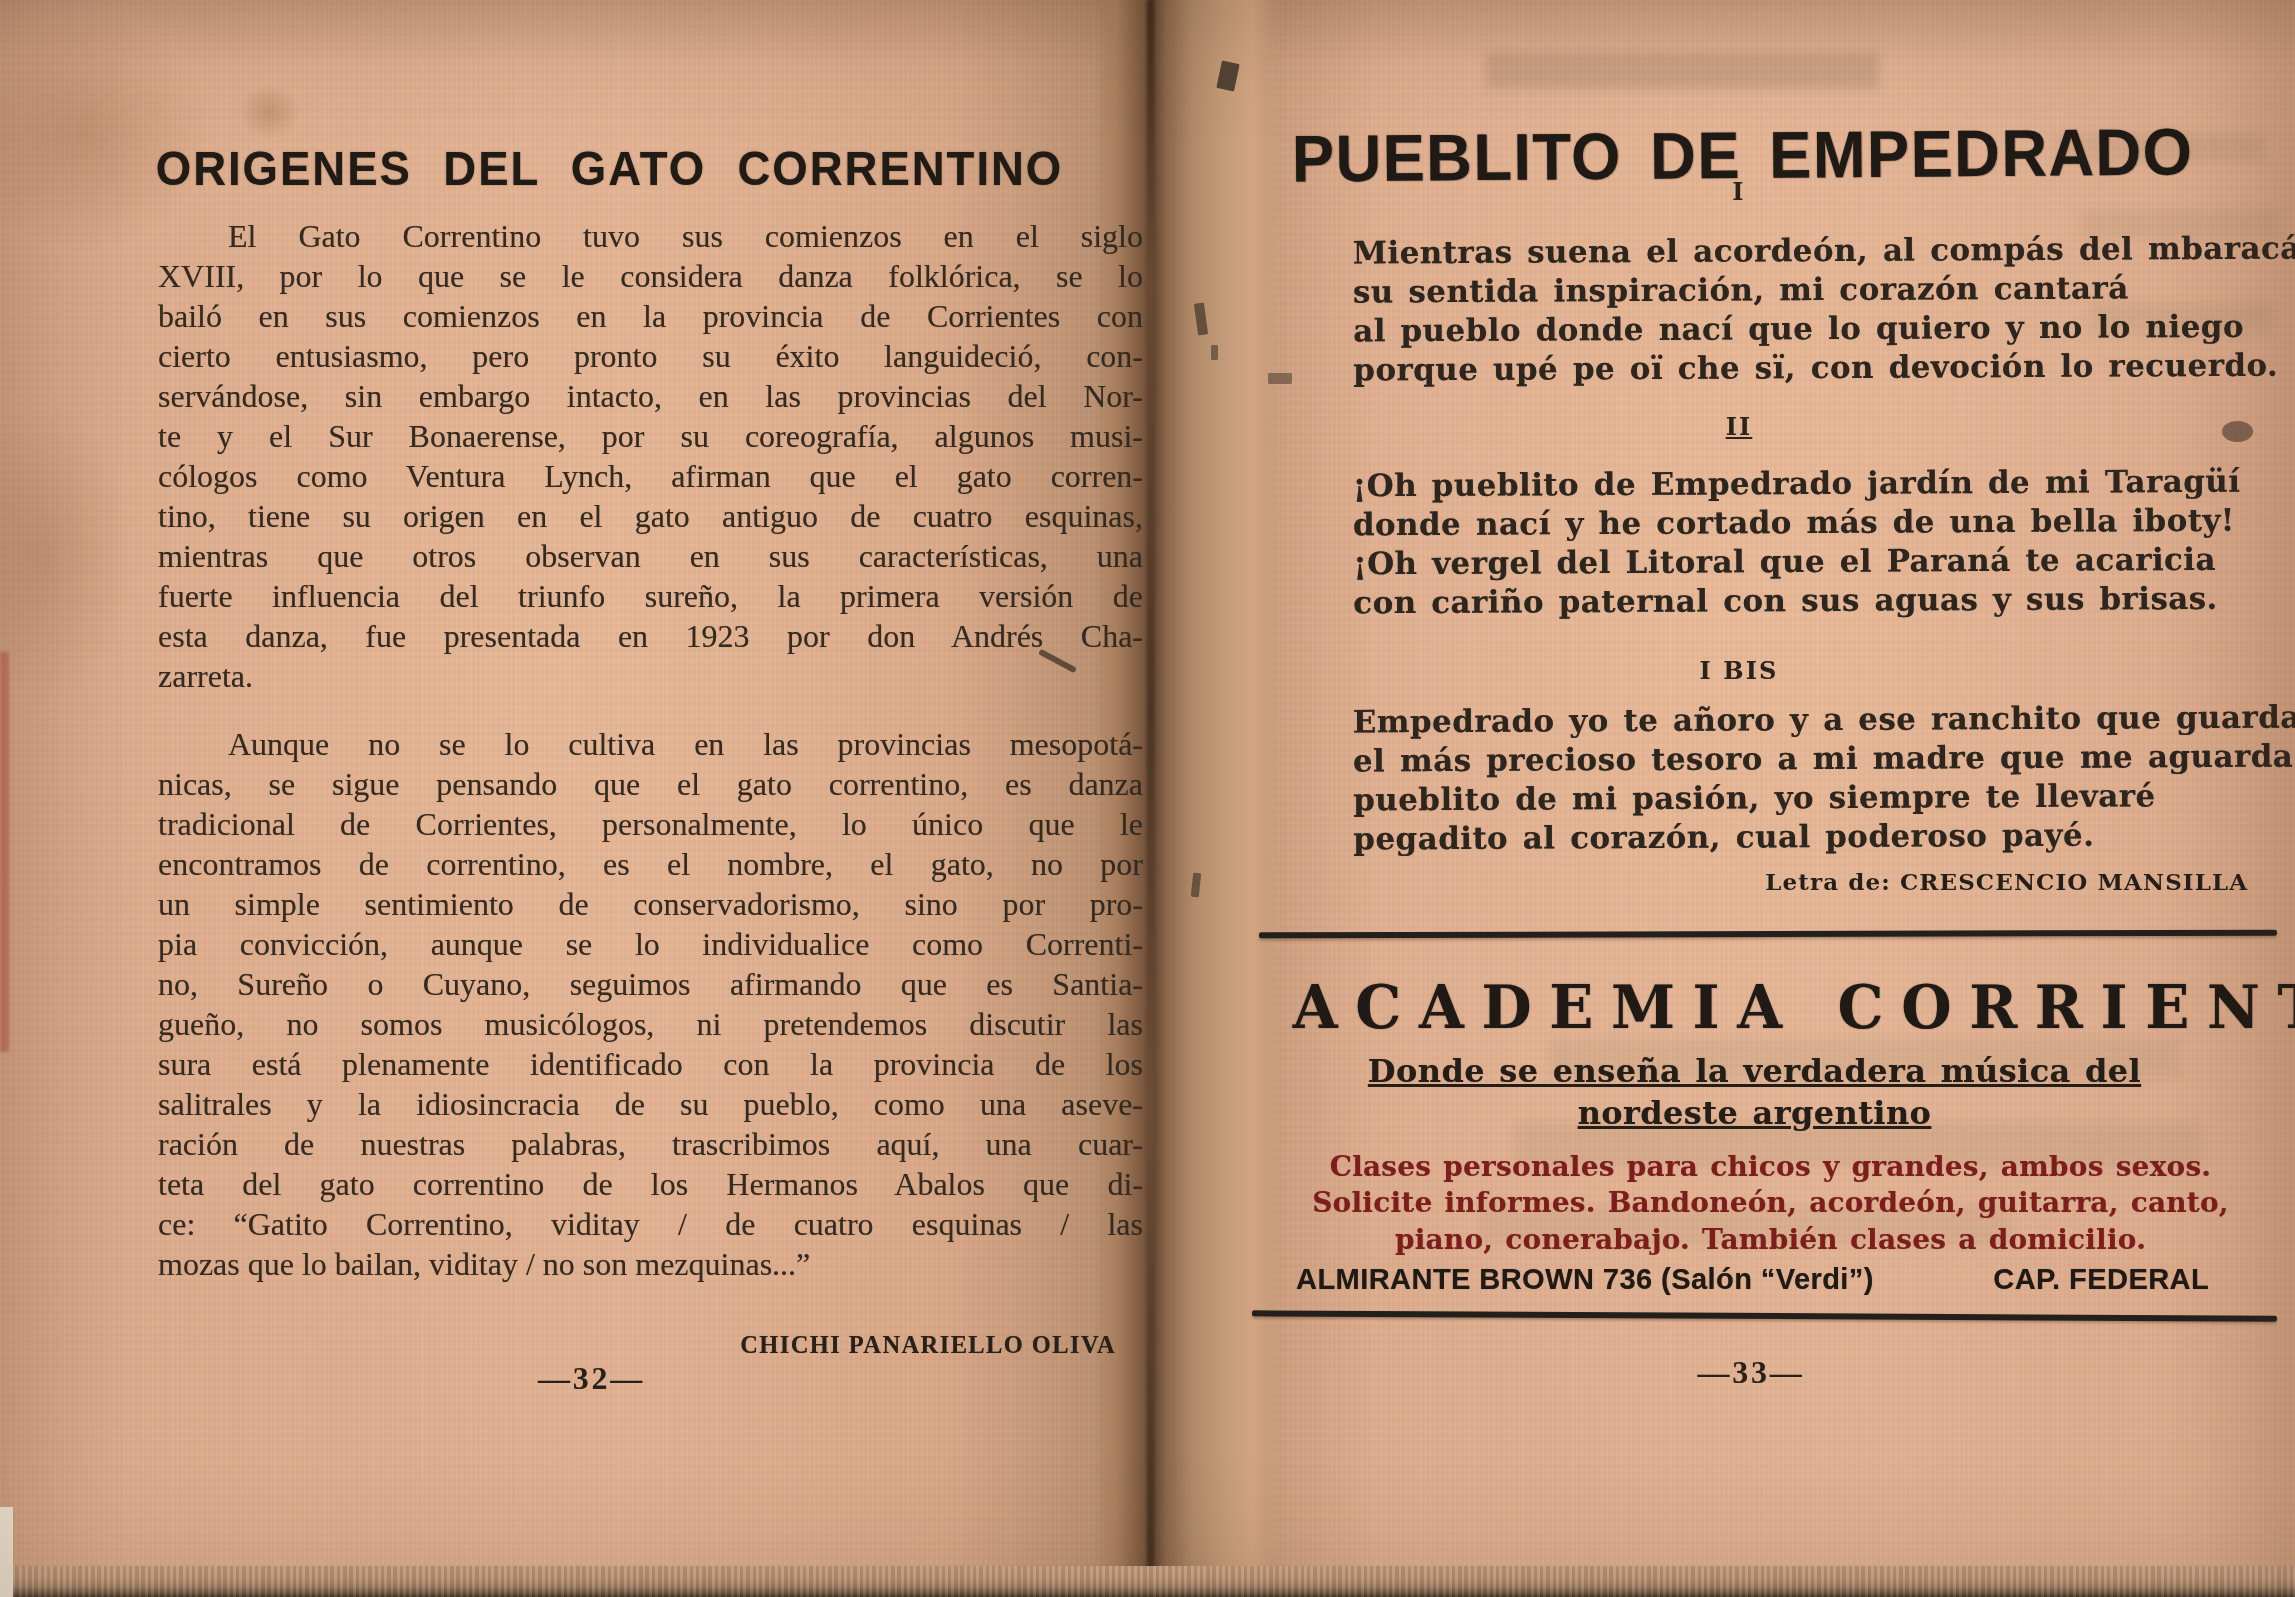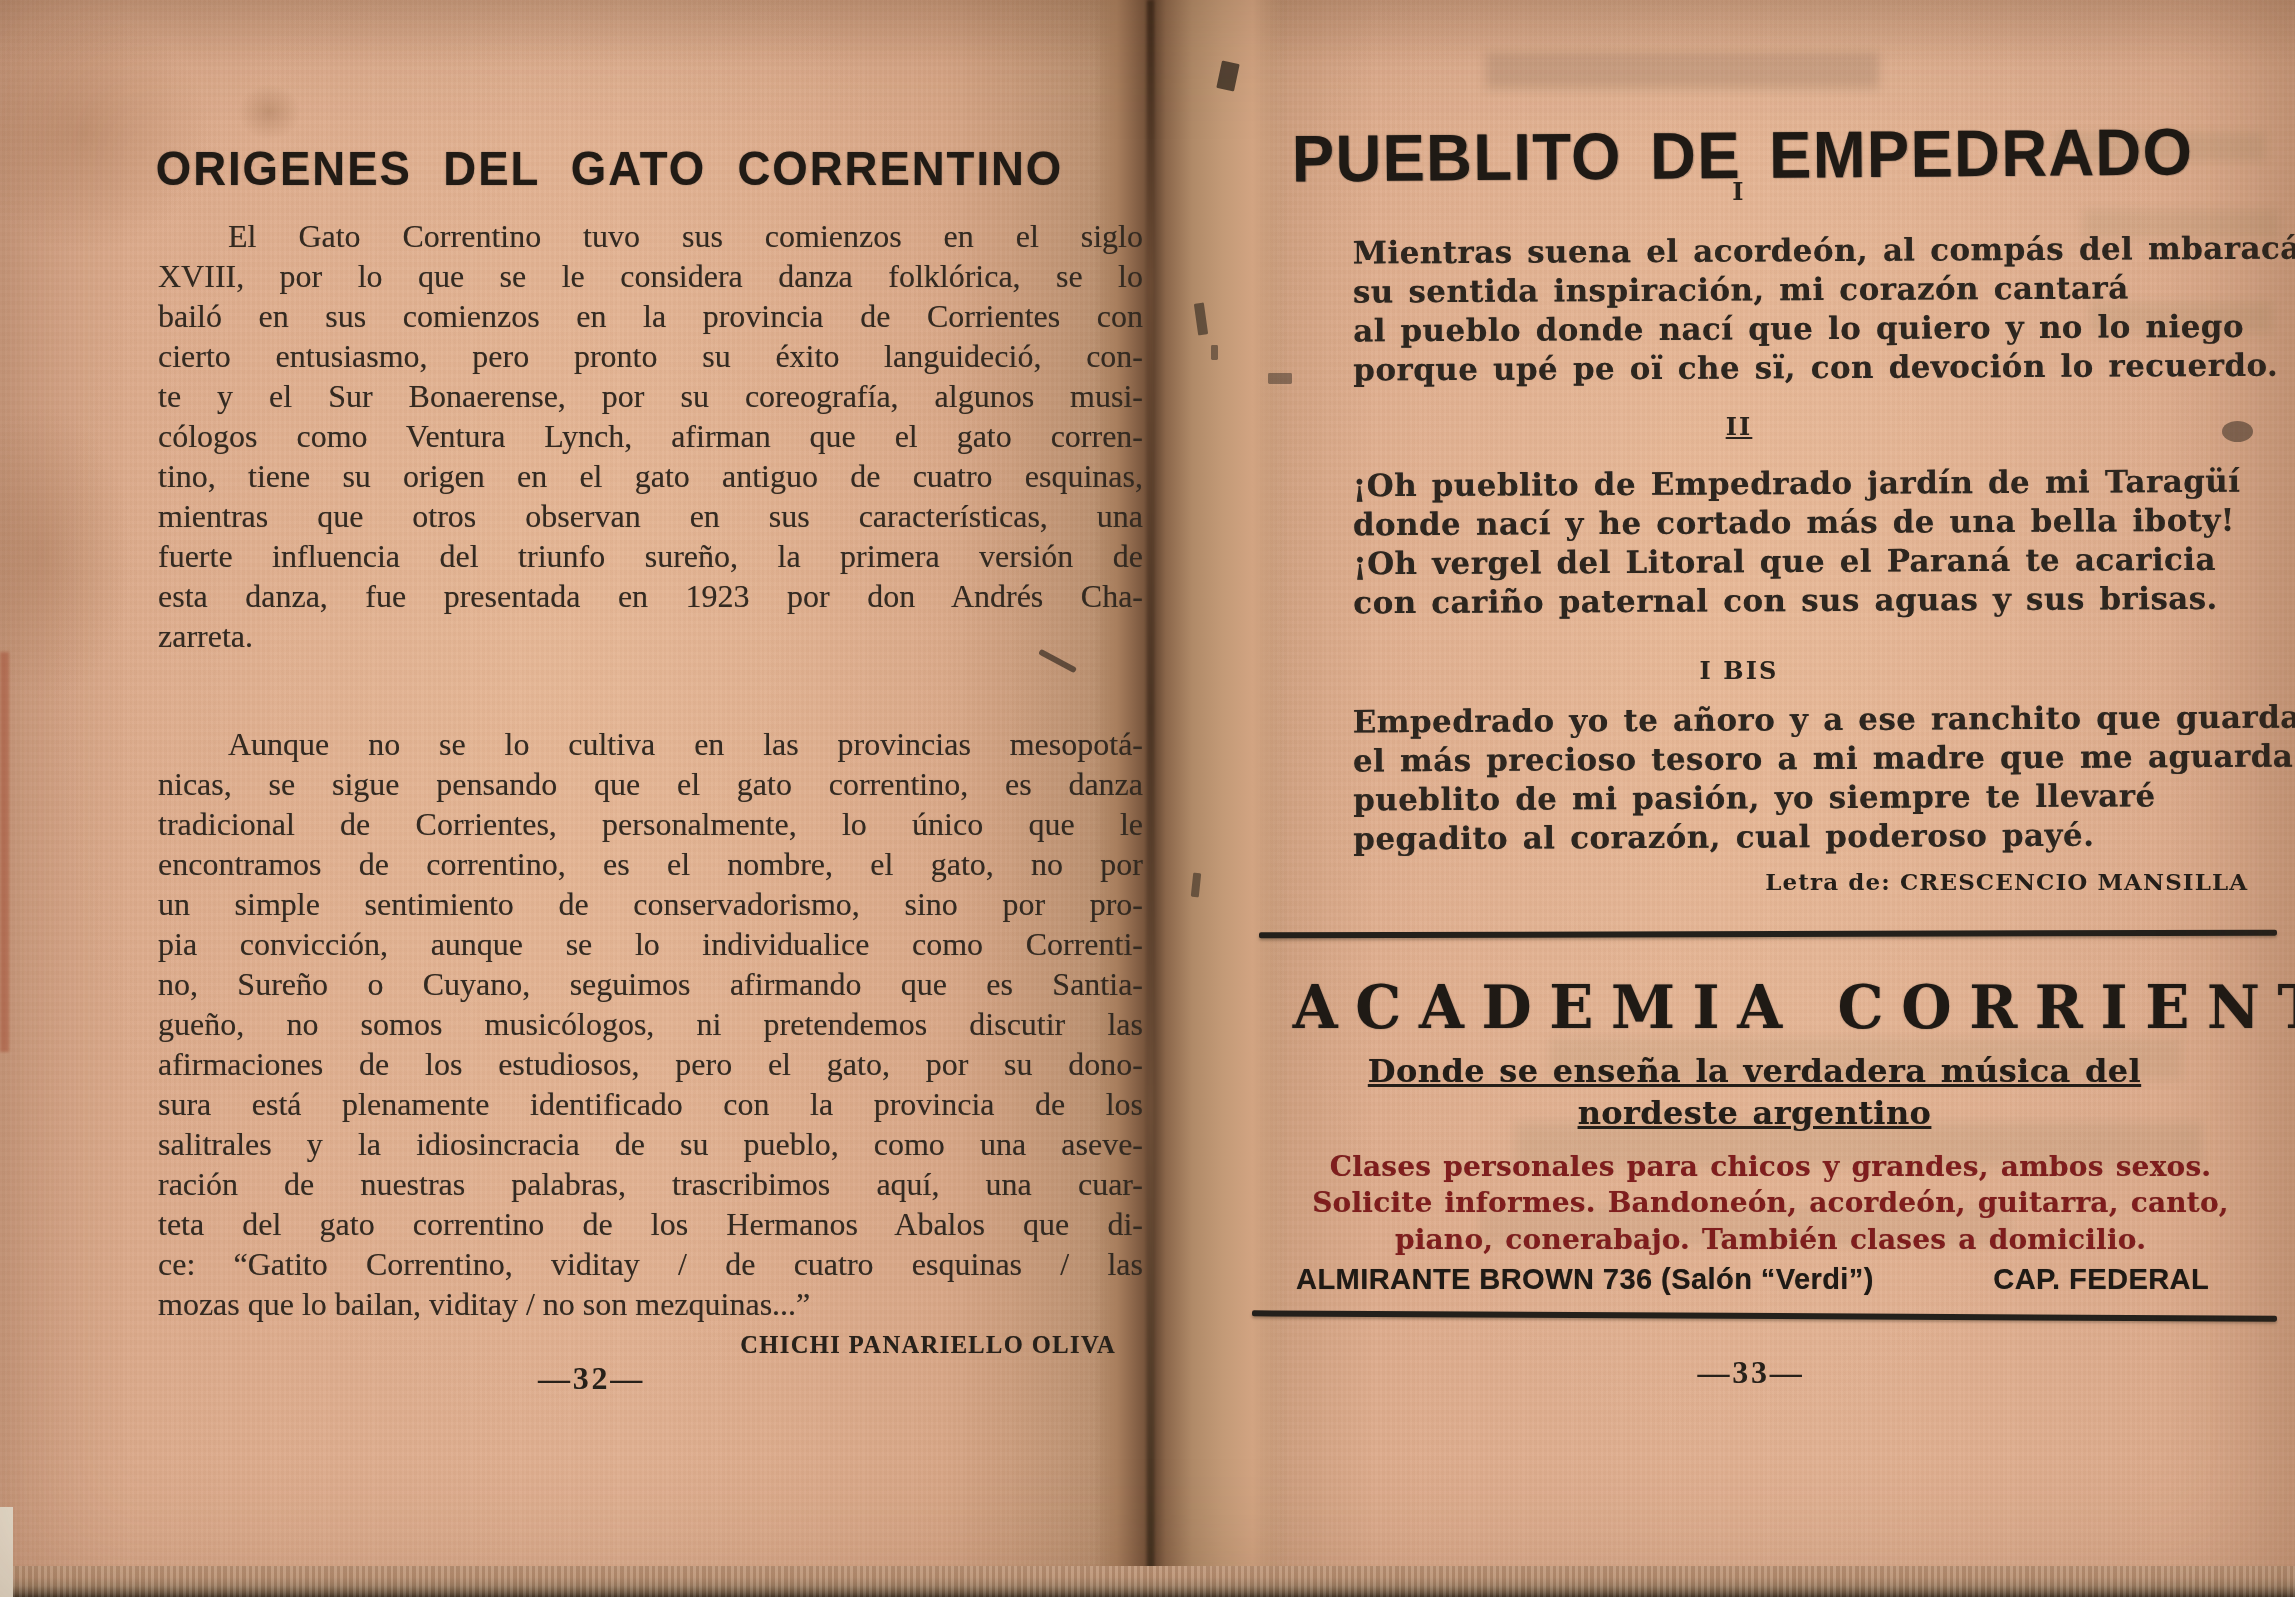--- a/index.html
+++ b/index.html
@@ -189,39 +189,39 @@
   <div class="speck" style="left:1192px;top:873px;width:8.4px;height:24px;opacity:.55;transform:rotate(6deg);"></div>
 
   <div class="lp-content">
     <h1 class="lp-title">ORIGENES DEL GATO CORRENTINO</h1>
 
     <div class="para p1">
       <div class="jl ind">El Gato Correntino tuvo sus comienzos en el siglo</div>
       <div class="jl">XVIII, por lo que se le considera danza folklórica, se lo</div>
       <div class="jl">bailó en sus comienzos en la provincia de Corrientes con</div>
       <div class="jl">cierto entusiasmo, pero pronto su éxito languideció, con-</div>
+      <div class="jl">servándose, sin embargo intacto, en las provincias del Nor-</div>
       <div class="jl">te y el Sur Bonaerense, por su coreografía, algunos musi-</div>
       <div class="jl">cólogos como Ventura Lynch, afirman que el gato corren-</div>
       <div class="jl">tino, tiene su origen en el gato antiguo de cuatro esquinas,</div>
       <div class="jl">mientras que otros observan en sus características, una</div>
       <div class="jl">fuerte influencia del triunfo sureño, la primera versión de</div>
       <div class="jl">esta danza, fue presentada en 1923 por don Andrés Cha-</div>
       <div class="jl end">zarreta.</div>
     </div>
 
     <div class="para p2">
       <div class="jl ind">Aunque no se lo cultiva en las provincias mesopotá-</div>
       <div class="jl">nicas, se sigue pensando que el gato correntino, es danza</div>
       <div class="jl">tradicional de Corrientes, personalmente, lo único que le</div>
       <div class="jl">encontramos de correntino, es el nombre, el gato, no por</div>
       <div class="jl">un simple sentimiento de conservadorismo, sino por pro-</div>
       <div class="jl">pia convicción, aunque se lo individualice como Correnti-</div>
       <div class="jl">no, Sureño o Cuyano, seguimos afirmando que es Santia-</div>
       <div class="jl">gueño, no somos musicólogos, ni pretendemos discutir las</div>
-      <div class="jl">afirmaciones de los estudiosos, pero el gato, por su dono-</div>
       <div class="jl">sura está plenamente identificado con la provincia de los</div>
       <div class="jl">salitrales y la idiosincracia de su pueblo, como una aseve-</div>
       <div class="jl">ración de nuestras palabras, trascribimos aquí, una cuar-</div>
       <div class="jl">teta del gato correntino de los Hermanos Abalos que di-</div>
       <div class="jl">ce: “Gatito Correntino, viditay / de cuatro esquinas / las</div>
       <div class="jl end">mozas que lo bailan, viditay / no son mezquinas...”</div>
     </div>
 
     <div class="lp-sign">CHICHI PANARIELLO OLIVA</div>
     <div class="lp-num">—32—</div>

